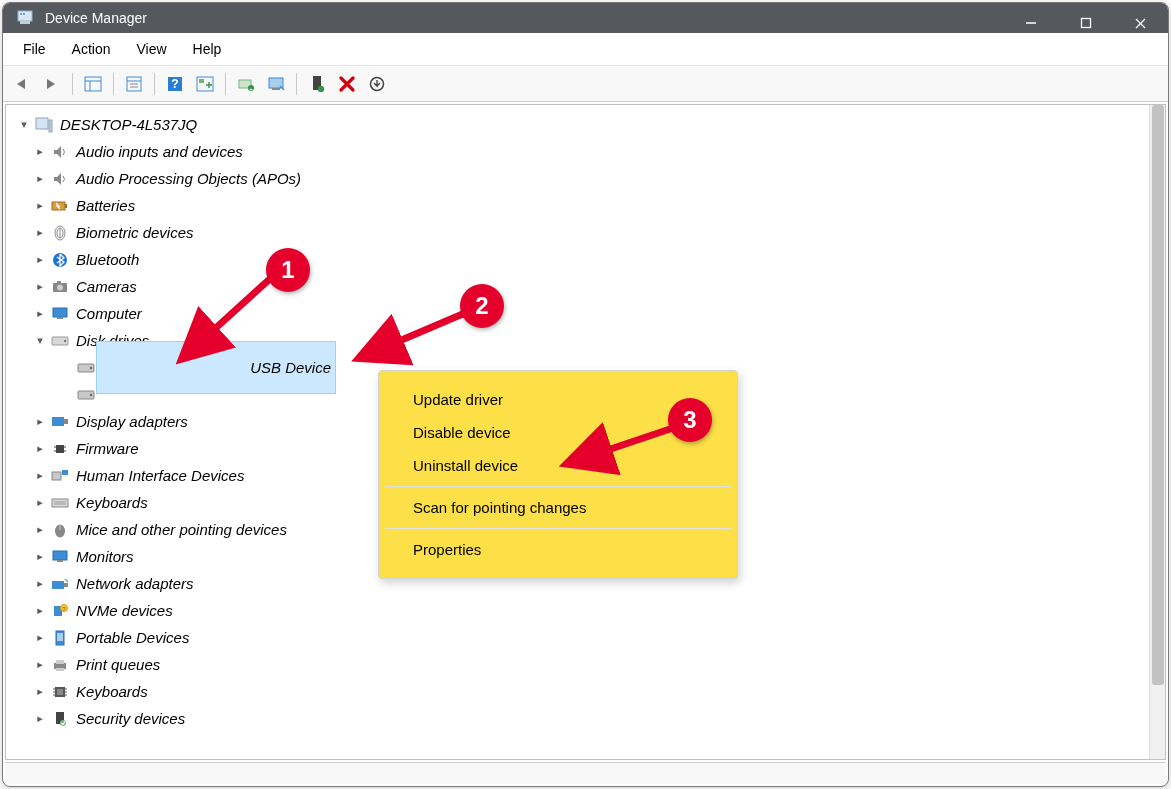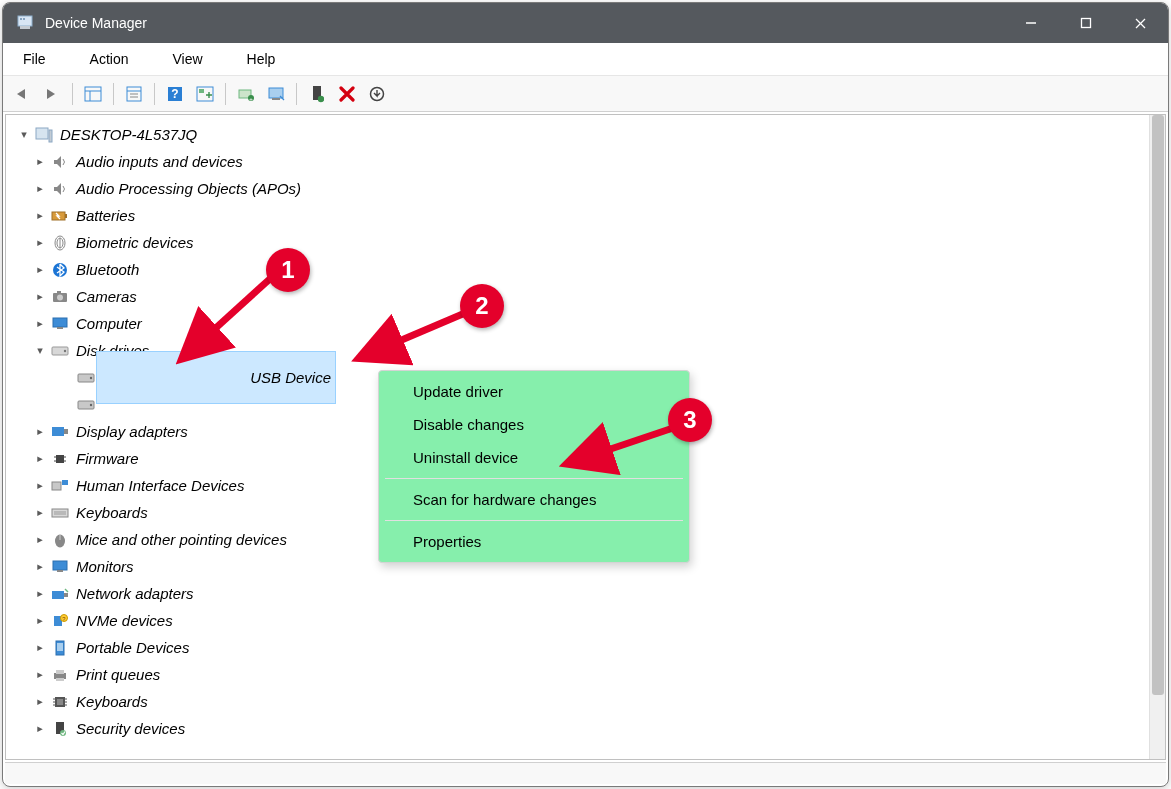--- a/index.html
+++ b/index.html
@@ -20,21 +20,21 @@
     height: 785px;
     margin: 2px;
     box-shadow: 0 2px 8px rgba(0,0,0,0.2);
     display: flex;
     flex-direction: column;
     background: #fff;
   }
   .titlebar {
     background: #55595e;
     color: #fff;
-    height: 40px;
+    height: 30px;
     display: flex;
     align-items: center;
     padding-left: 12px;
     font-size: 14px;
   }
   .titlebar .app-icon {
     width: 20px; height: 20px;
     margin-right: 10px;
     display:flex;align-items:center;justify-content:center;
   }
@@ -42,21 +42,21 @@
   .titlebar .spacer { flex: 1; }
   .win-btns { display: flex; height: 100%; }
   .win-btn {
     width: 55px; height: 40px;
     display: flex; align-items:center; justify-content:center;
     color: #fff;
   }
   .menubar {
     display: flex;
     padding: 4px 8px;
-    gap: 20px;
+    gap: 2px;
     font-size: 14px;
     background: #fff;
     border-bottom: 1px solid #e6e6e6;
   }
   .menubar .menu-item { padding: 4px 12px; }
   .toolbar {
     display: flex;
     align-items: center;
     padding: 4px 6px;
     gap: 4px;
@@ -112,26 +112,26 @@
     margin-left: -4px;
   }
   .label-wrap { padding: 0 2px; font-style: italic; }
   .ind1 { padding-left: 26px; }
   .ind2 { padding-left: 52px; }
 
   .context-menu {
     position: absolute;
     left: 378px;
     top: 370px;
-    width: 312px;
-    background: #86efac;
+    width: 360px;
+    background: #fde047;
     border: 1px solid #d4d4d4;
     box-shadow: 2px 4px 10px rgba(0,0,0,0.18);
     border-radius: 4px;
-    padding: 4px 0;
+    padding: 12px 0;
     font-size: 15px;
   }
   .cm-item { padding: 8px 34px; }
   .cm-sep { height:1px; background:#e0e0e0; margin:4px 6px; }
   .cm-item.bold { font-weight: 400; }
 
   .scrollbar {
     width: 16px;
     background: #f0f0f0;
     border-left: 1px solid #e0e0e0;
@@ -564,24 +564,24 @@
     <div class="scrollbar">
       <div class="scroll-thumb"></div>
     </div>
   </div>
 
   <div class="statusbar"></div>
 </div>
 
 <div class="context-menu">
   <div class="cm-item">Update driver</div>
-  <div class="cm-item">Disable changes</div>
+  <div class="cm-item">Disable device</div>
   <div class="cm-item">Uninstall device</div>
   <div class="cm-sep"></div>
-  <div class="cm-item">Scan for hardware changes</div>
+  <div class="cm-item">Scan for pointing changes</div>
   <div class="cm-sep"></div>
   <div class="cm-item bold">Properties</div>
 </div>
 
 <svg class="arrow" style="left:172px;top:267px" width="120" height="102">
   <defs>
       <marker id="ah1" markerWidth="8" markerHeight="8" refX="6" refY="4" orient="auto">
         <path d="M0,0 L8,4 L0,8 Z" fill="#e4002b"></path>
       </marker>
     </defs>

